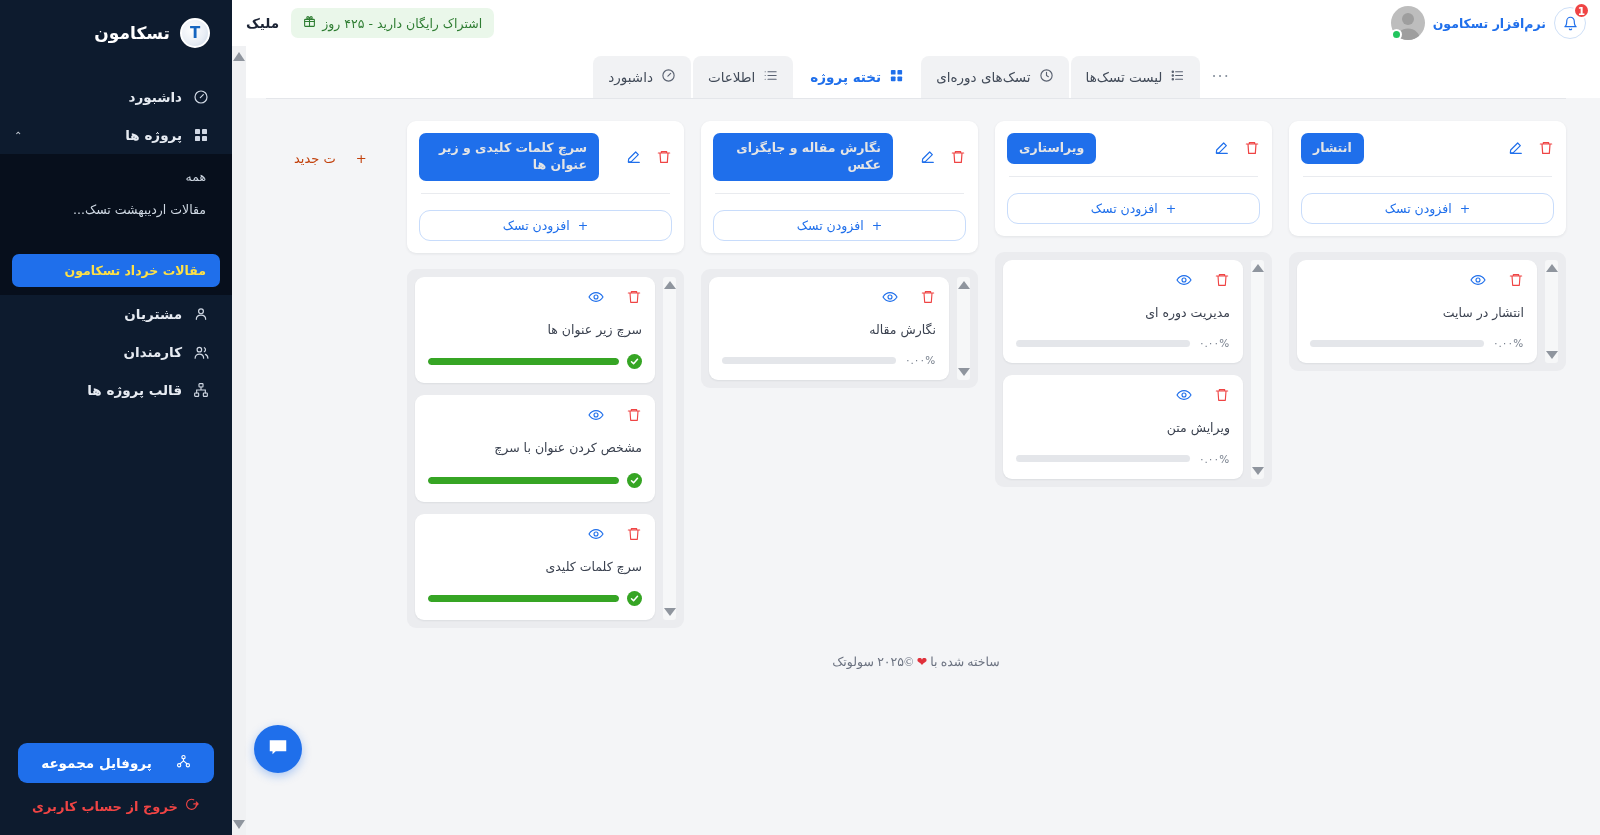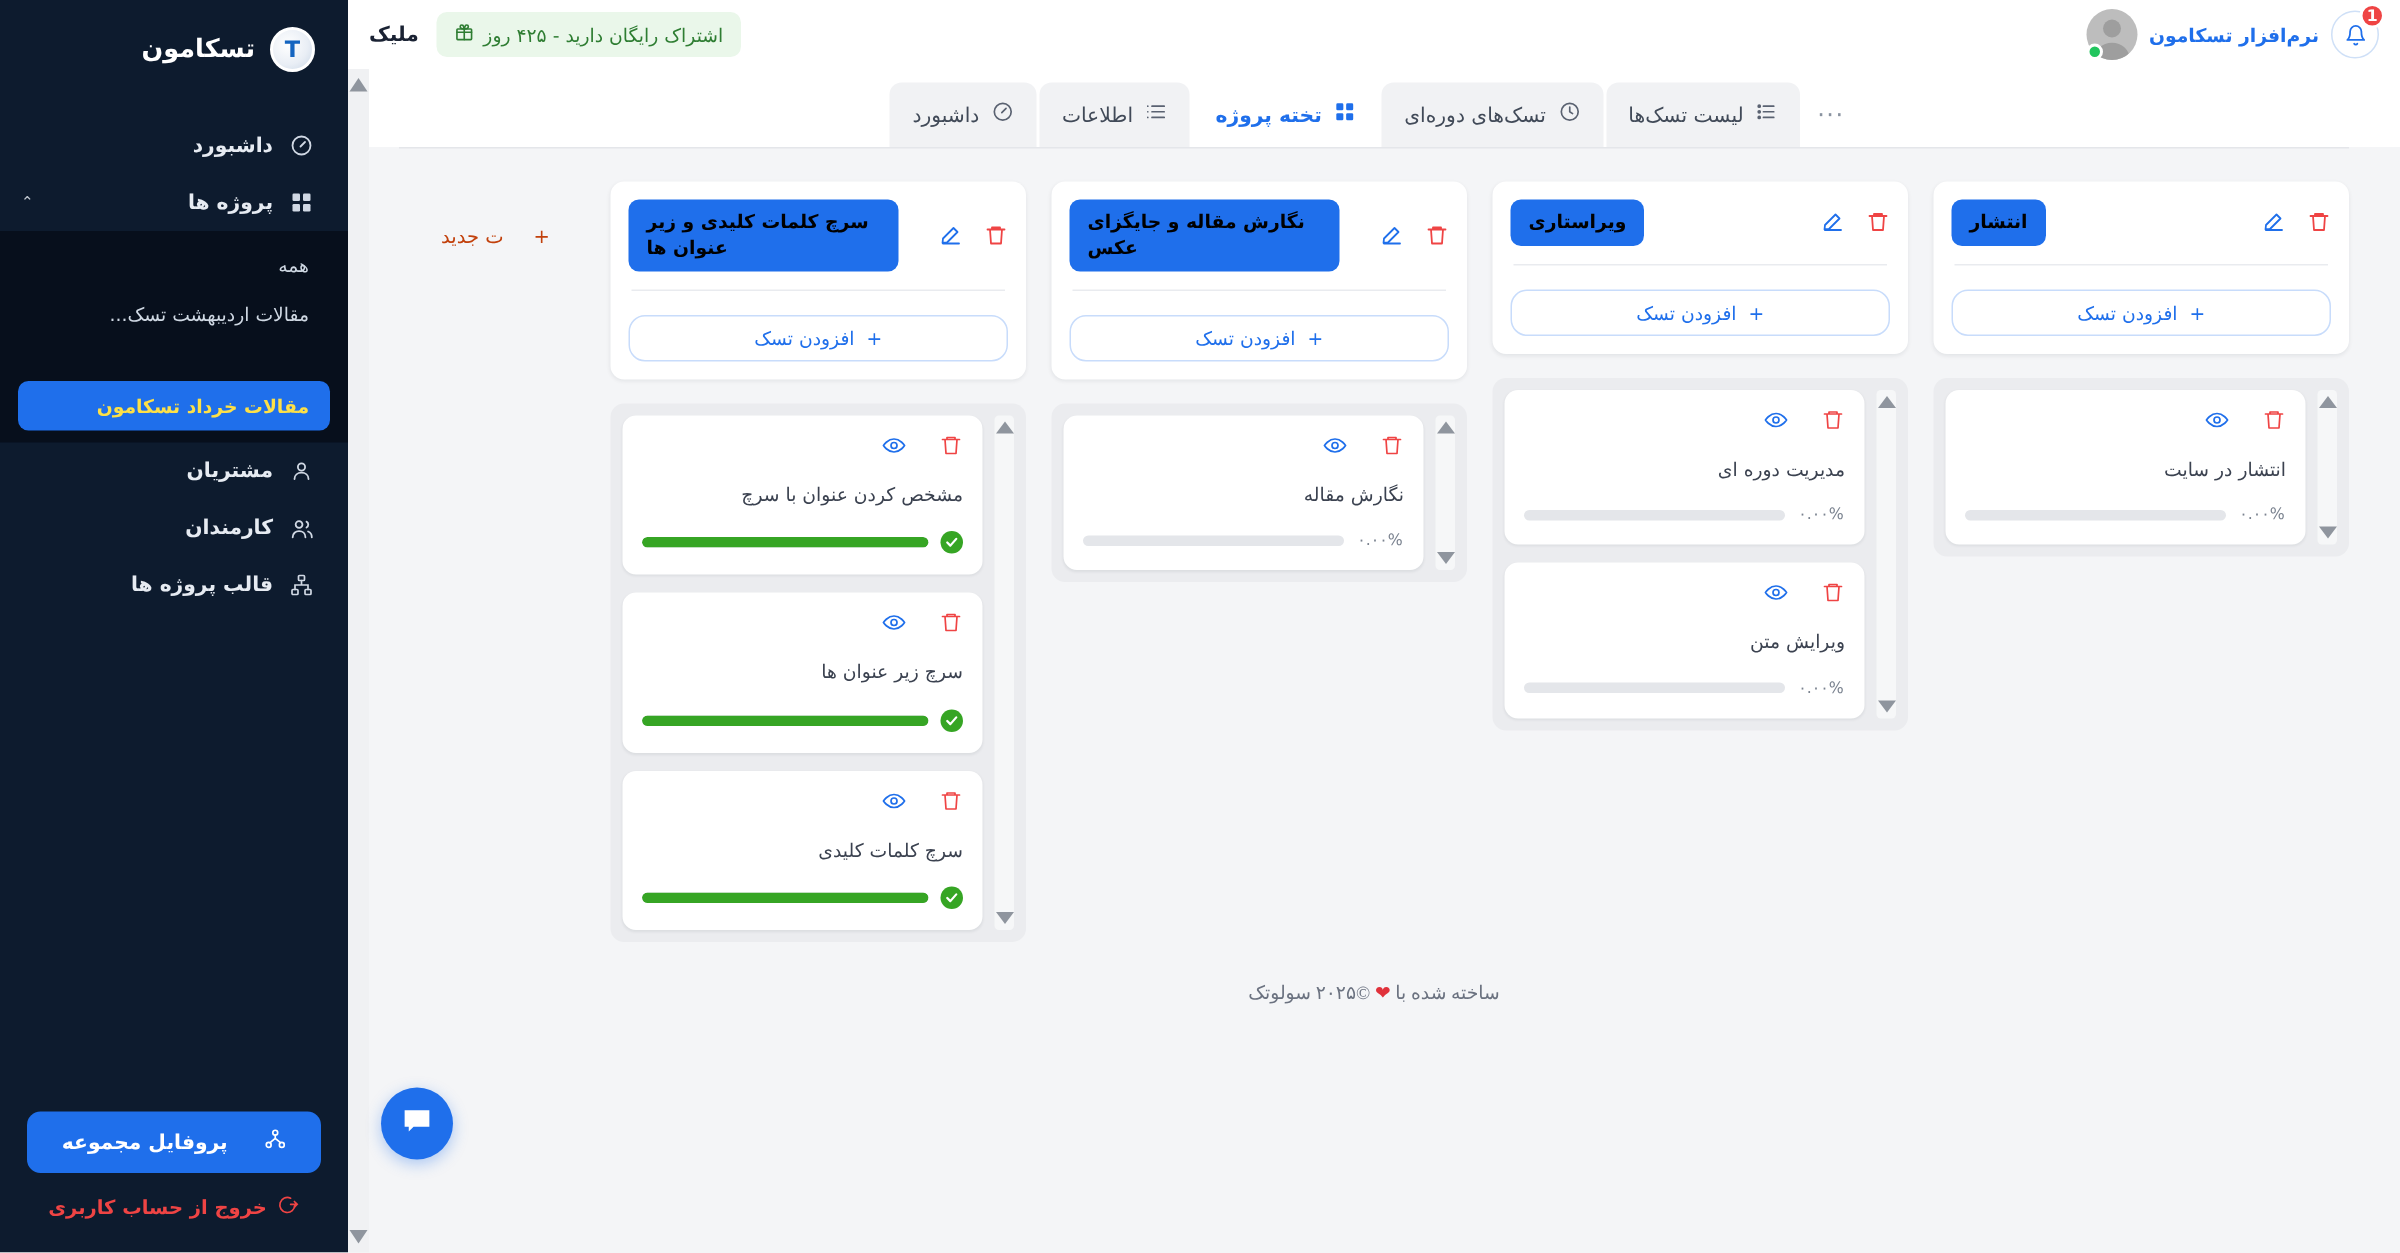--- a/index.html
+++ b/index.html
@@ -126,22 +126,22 @@
     flex-direction: row-reverse; flex: 0 0 auto; width: 96px; overflow: hidden; direction: rtl;
   }
 
   .column { flex: 0 0 277px; width: 277px; display: flex; flex-direction: column; }
   .col-head {
     background: #fff; border-radius: 9px; padding: 12px 12px 12px 12px;
     box-shadow: 0 1px 3px rgba(16,24,40,.08);
   }
   .col-head-top { display: flex; align-items: center; justify-content: space-between; flex-direction: row-reverse; }
   .col-title {
-    background: #1f6feb; color: #000000; font-size: 12.5px; font-weight: bold;
-    border-radius: 7px; padding: 7px 12px; display: inline-block; line-height: 1.35; max-width: 180px; text-align: left;
+    background: #1f6feb; color: #e5e5e5; font-size: 12.5px; font-weight: bold;
+    border-radius: 7px; padding: 7px 12px; display: inline-block; line-height: 1.35; max-width: 180px; text-align: right;
   }
   .col-actions { display: flex; align-items: center; gap: 14px; flex-direction: row-reverse; }
   .icon-btn { cursor: pointer; display: flex; align-items: center; justify-content: center; }
   .col-sep { height: 1px; background: #e9ebef; margin: 12px 2px 10px 2px; }
   .add-task {
     border: 1px solid #c8dcfb; color: #1f6feb; background: #fff;
     border-radius: 11px; height: 31px; width: 100%;
     display: flex; align-items: center; justify-content: center; gap: 8px;
     font-size: 12.5px; cursor: pointer; font-family: inherit; flex-direction: row-reverse; margin-top: 16px;
   }
@@ -527,20 +527,46 @@
                         <path d="M1.5 12S5.5 5.5 12 5.5 22.5 12 22.5 12 18.5 18.5 12 18.5 1.5 12 1.5 12z"></path>
                         <circle cx="12" cy="12" r="3"></circle>
                       </svg>
                   </span>
                   <span class="icon-btn">
                     <svg width="16" height="16" viewBox="0 0 24 24" fill="none" stroke="#ef4444" stroke-width="1.7" stroke-linecap="round" stroke-linejoin="round">
                         <path d="M3.5 6h17M8 6V4h8v2M6 6l1 14h10l1-14"></path>
                       </svg>
                   </span>
                 </div>
+                <div class="card-title">سرچ زیر عنوان ها</div>
+                <div class="card-progress">
+                  <div class="bar">
+                      <div class="bar-fill" style="width:100%"></div>
+                    </div>
+                  <div class="check-badge">
+                    <svg width="9" height="9" viewBox="0 0 24 24" fill="none" stroke="#fff" stroke-width="4" stroke-linecap="round" stroke-linejoin="round">
+                        <path d="M4 12.5l5.5 5.5L20 6"></path>
+                      </svg>
+                  </div>
+                </div>
+              </div>
+              <div class="card">
+                <div class="card-icons">
+                  <span class="icon-btn">
+                    <svg width="16" height="16" viewBox="0 0 24 24" fill="none" stroke="#1f6feb" stroke-width="1.7">
+                        <path d="M1.5 12S5.5 5.5 12 5.5 22.5 12 22.5 12 18.5 18.5 12 18.5 1.5 12 1.5 12z"></path>
+                        <circle cx="12" cy="12" r="3"></circle>
+                      </svg>
+                  </span>
+                  <span class="icon-btn">
+                    <svg width="16" height="16" viewBox="0 0 24 24" fill="none" stroke="#ef4444" stroke-width="1.7" stroke-linecap="round" stroke-linejoin="round">
+                        <path d="M3.5 6h17M8 6V4h8v2M6 6l1 14h10l1-14"></path>
+                      </svg>
+                  </span>
+                </div>
                 <div class="card-title">مشخص کردن عنوان با سرچ</div>
                 <div class="card-progress">
                   <div class="bar">
                       <div class="bar-fill" style="width:100%"></div>
                     </div>
                   <div class="check-badge">
                     <svg width="9" height="9" viewBox="0 0 24 24" fill="none" stroke="#fff" stroke-width="4" stroke-linecap="round" stroke-linejoin="round">
                         <path d="M4 12.5l5.5 5.5L20 6"></path>
                       </svg>
                   </div>
@@ -553,46 +579,20 @@
                         <path d="M1.5 12S5.5 5.5 12 5.5 22.5 12 22.5 12 18.5 18.5 12 18.5 1.5 12 1.5 12z"></path>
                         <circle cx="12" cy="12" r="3"></circle>
                       </svg>
                   </span>
                   <span class="icon-btn">
                     <svg width="16" height="16" viewBox="0 0 24 24" fill="none" stroke="#ef4444" stroke-width="1.7" stroke-linecap="round" stroke-linejoin="round">
                         <path d="M3.5 6h17M8 6V4h8v2M6 6l1 14h10l1-14"></path>
                       </svg>
                   </span>
                 </div>
-                <div class="card-title">سرچ زیر عنوان ها</div>
-                <div class="card-progress">
-                  <div class="bar">
-                      <div class="bar-fill" style="width:100%"></div>
-                    </div>
-                  <div class="check-badge">
-                    <svg width="9" height="9" viewBox="0 0 24 24" fill="none" stroke="#fff" stroke-width="4" stroke-linecap="round" stroke-linejoin="round">
-                        <path d="M4 12.5l5.5 5.5L20 6"></path>
-                      </svg>
-                  </div>
-                </div>
-              </div>
-              <div class="card">
-                <div class="card-icons">
-                  <span class="icon-btn">
-                    <svg width="16" height="16" viewBox="0 0 24 24" fill="none" stroke="#1f6feb" stroke-width="1.7">
-                        <path d="M1.5 12S5.5 5.5 12 5.5 22.5 12 22.5 12 18.5 18.5 12 18.5 1.5 12 1.5 12z"></path>
-                        <circle cx="12" cy="12" r="3"></circle>
-                      </svg>
-                  </span>
-                  <span class="icon-btn">
-                    <svg width="16" height="16" viewBox="0 0 24 24" fill="none" stroke="#ef4444" stroke-width="1.7" stroke-linecap="round" stroke-linejoin="round">
-                        <path d="M3.5 6h17M8 6V4h8v2M6 6l1 14h10l1-14"></path>
-                      </svg>
-                  </span>
-                </div>
                 <div class="card-title">سرچ کلمات کلیدی</div>
                 <div class="card-progress">
                   <div class="bar">
                       <div class="bar-fill" style="width:100%"></div>
                     </div>
                   <div class="check-badge">
                     <svg width="9" height="9" viewBox="0 0 24 24" fill="none" stroke="#fff" stroke-width="4" stroke-linecap="round" stroke-linejoin="round">
                         <path d="M4 12.5l5.5 5.5L20 6"></path>
                       </svg>
                   </div>

